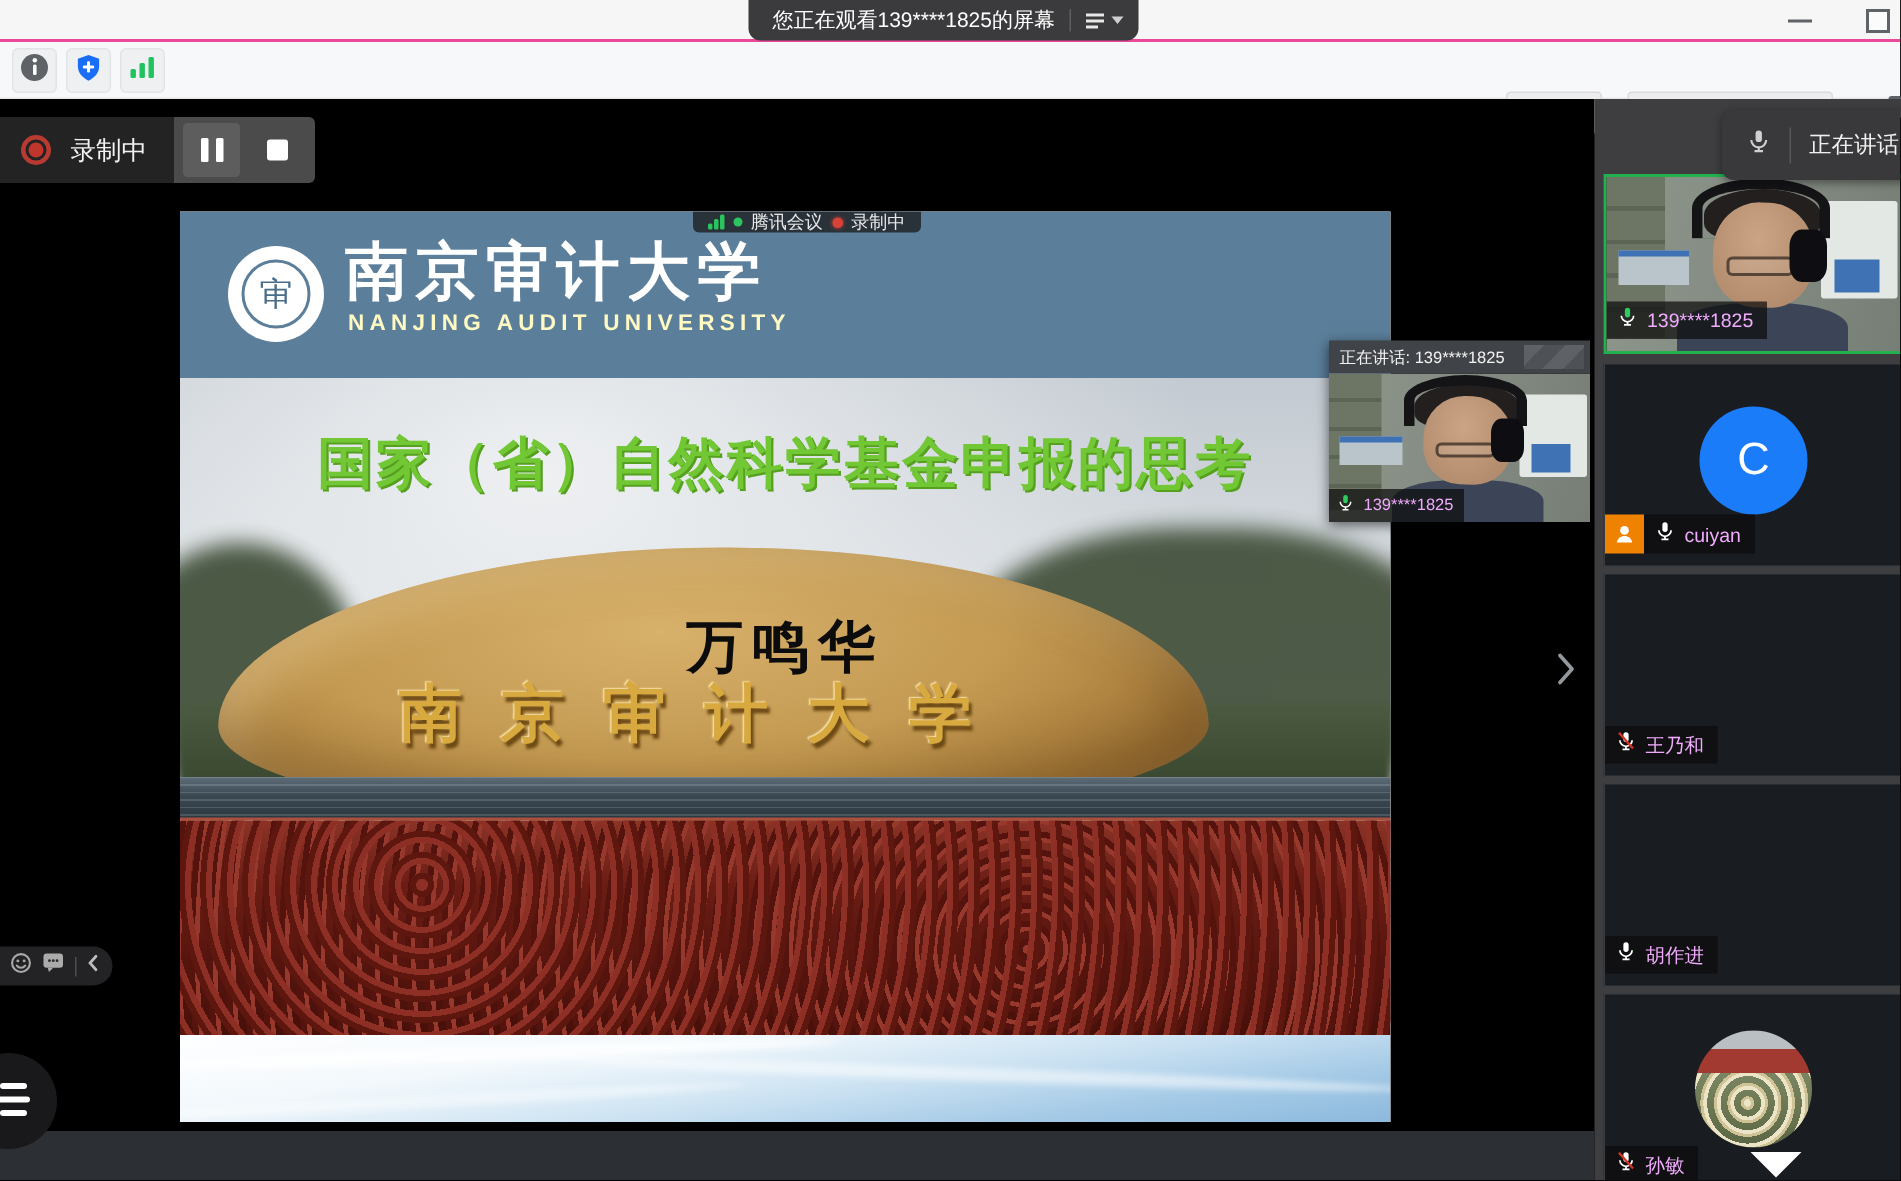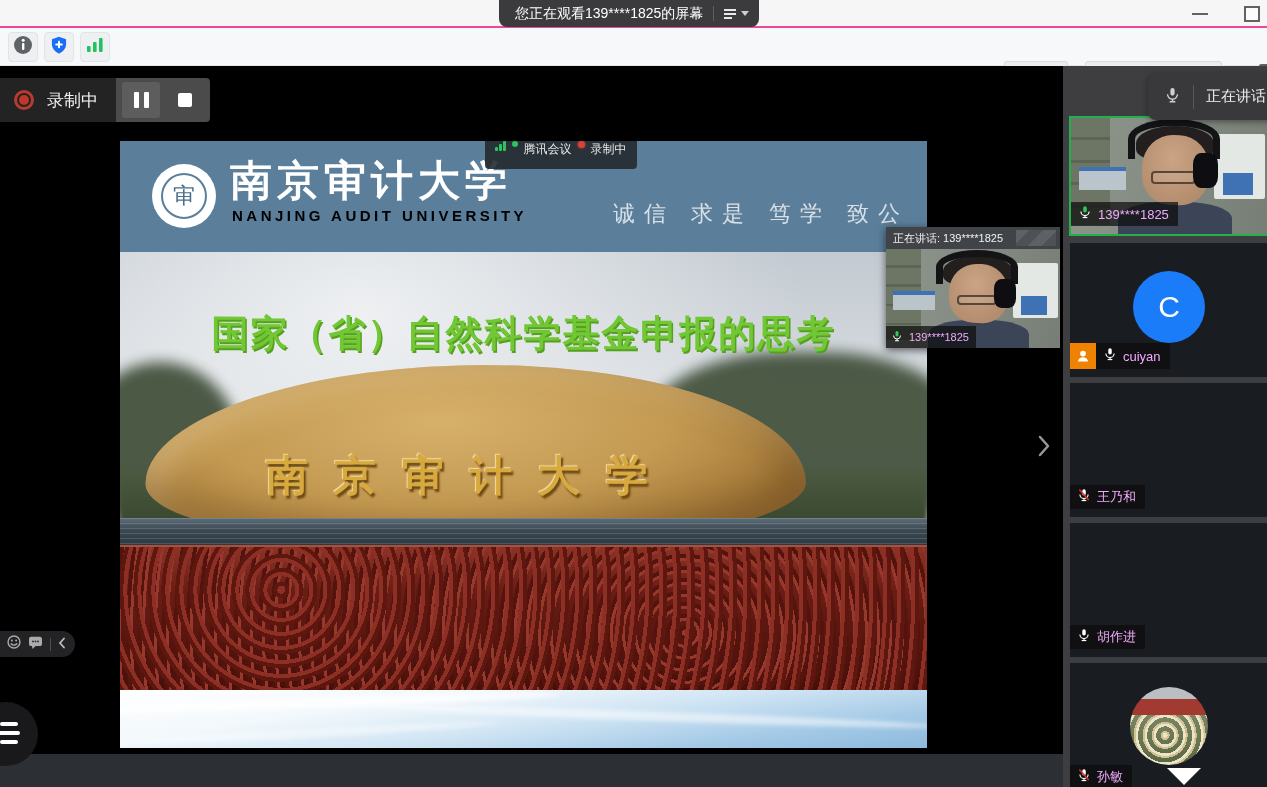--- a/index.html
+++ b/index.html
@@ -42,43 +42,43 @@
   .btn-pause { background:#5d5d5d; }
   .btn-pause i { display:block; width:5px; height:16px; background:#fff; border-radius:1px; }
   .btn-stop i { display:block; width:14px; height:14px; background:#fff; border-radius:2px; }
 
   
   .slide { position:absolute; left:120px; top:75px; width:807px; height:607px; background:#fff; overflow:hidden; }
   .slide-header { position:absolute; left:0; top:0; width:807px; height:111px; background:#5b7e9a; }
   .logo { position:absolute; left:32px; top:23px; width:64px; height:64px; background:#fff; border-radius:50%; display:flex; align-items:center; justify-content:center; }
   .logo-inner { width:46px; height:46px; border:2px solid #5b7e9a; border-radius:50%; display:flex; align-items:center; justify-content:center; font-family:"DejaVu Serif", serif; font-size:22px; color:#4a6d88; }
   .uni-cn { position:absolute; left:110px; top:12px; color:#fff; font-family:"DejaVu Serif", serif; font-weight:bold; font-size:42px; letter-spacing:5px; white-space:nowrap; }
-  .uni-en { position:absolute; left:112px; top:66px; color:#000000; font-size:15px; font-weight:bold; letter-spacing:3.5px; white-space:nowrap; }
+  .uni-en { position:absolute; left:112px; top:66px; color:#fef9c3; font-size:15px; font-weight:bold; letter-spacing:3.5px; white-space:nowrap; }
   .motto { position:absolute; right:18px; top:58px; color:#d8e0e7; font-family:"DejaVu Serif", serif; font-size:22px; letter-spacing:9px; white-space:nowrap; }
 
-  .share-badge { position:absolute; left:342px; top:0; height:28px; background:rgba(36,41,47,0.9); border-radius:0 0 4px 4px; display:flex; gap:6px; padding:0 10px; z-index:8;margin-left:23px; }
+  .share-badge { position:absolute; left:342px; top:0; height:14px; background:rgba(36,41,47,0.9); border-radius:0 0 4px 4px; display:flex; align-items:center; gap:6px; padding:0 10px; z-index:8; }
   .share-badge .t { color:#e8e8e8; font-size:12px; white-space:nowrap; }
   .dot-green { width:6px; height:6px; border-radius:50%; background:#2bc45e; }
   .dot-red { width:7px; height:7px; border-radius:50%; background:#d84237; box-shadow:0 0 3px #d84237; }
   .mini-bars { display:flex; align-items:flex-end; gap:1.5px; height:10px; }
   .mini-bars i { display:block; width:2.5px; background:#2bc45e; border-radius:1px; }
   .mini-bars i:nth-child(1){height:4px;} .mini-bars i:nth-child(2){height:7px;} .mini-bars i:nth-child(3){height:10px;}
 
   .photo { position:absolute; left:0; top:111px; width:807px; height:438px;
     background: radial-gradient(ellipse at 30% 15%, #eef0f2 0%, rgba(238,240,242,0) 55%),
                 linear-gradient(180deg, #c3cad1 0%, #d9dee2 35%, #e4e7e8 55%, #d5dad4 70%); }
   .tree-left { position:absolute; left:-40px; top:110px; width:160px; height:170px; background:#3c4a34; border-radius:50%; filter:blur(7px); opacity:.9; }
   .tree-right { position:absolute; left:520px; top:100px; width:330px; height:185px; background:#3e4c36; border-radius:45%; filter:blur(7px); opacity:.9; }
   .tree-band { position:absolute; left:0; top:218px; width:807px; height:58px; background:linear-gradient(180deg,#4c5a41 0%, #39462f 100%); filter:blur(2px); }
   .stone { position:absolute; left:25px; top:113px; width:660px; height:185px;
     background: radial-gradient(ellipse at 45% 30%, #d7b06a 0%, #c49a52 45%, #a67a3a 75%, #8a5f2c 100%);
     border-radius:48% 52% 42% 58% / 60% 68% 32% 40%; transform:rotate(-1.5deg);
     box-shadow: inset -18px -16px 40px rgba(90,60,20,.45), inset 14px 10px 30px rgba(255,235,190,.35); }
   .stone-text { position:absolute; left:30px; top:196px; width:640px; text-align:center; font-family:"DejaVu Serif", serif; font-weight:bold; font-size:42px; color:#d8a93e; letter-spacing:26px; text-shadow:2px 3px 2px #6d4a14, -1px -1px 1px #f6e0a8; z-index:2; white-space:nowrap; }
-  .slide-title { position:absolute; left:0; top:57px; width:807px; text-align:center; font-size:37px; font-weight:900; color:#72c735; letter-spacing:2px; text-shadow:1.5px 1.5px 0 #55a01f; z-index:3; white-space:nowrap; }
+  .slide-title { position:absolute; left:0; top:32px; width:807px; text-align:center; font-size:37px; font-weight:900; color:#72c735; letter-spacing:2px; text-shadow:1.5px 1.5px 0 #55a01f; z-index:3; white-space:nowrap; }
   .presenter { position:absolute; left:0; top:154px; width:807px; text-align:center; font-size:38px; font-weight:900; color:#0c0c0c; letter-spacing:6px; z-index:4; }
   .slide-date { position:absolute; left:0; top:224px; width:807px; text-align:center; font-family:"DejaVu Serif", serif; font-size:23px; color:#111; z-index:4; }
   .water { position:absolute; left:0; top:266px; width:807px; height:28px;
     background: repeating-linear-gradient(180deg, rgba(255,255,255,.14) 0 1px, rgba(255,255,255,0) 1px 5px),
                 linear-gradient(180deg,#5d6d78 0%, #3a4852 45%, #2c3840 100%); }
   .flowers { position:absolute; left:0; top:293px; width:807px; height:145px; border-top:2px solid #a9503f;
     background:
       repeating-radial-gradient(circle at 20% 30%, #8d2f24 0 4px, #5e170f 4px 8px, rgba(0,0,0,0) 8px 14px),
       repeating-radial-gradient(circle at 70% 60%, #96382c 0 3px, #54130c 3px 7px, rgba(0,0,0,0) 7px 12px),
       linear-gradient(180deg, #8a3327 0%, #6b1d14 30%, #54140e 70%, #471009 100%); }
@@ -223,21 +223,20 @@
   <div class="main">
     <div class="bottom-strip"></div>
 
     <div class="slide">
       <div class="slide-header">
         <div class="logo">
           <div class="logo-inner">审</div>
         </div>
         <div class="uni-cn">南京审计大学</div>
         <div class="uni-en">NANJING AUDIT UNIVERSITY</div>
-        <div class="motto">诚信 求是 笃学 致公</div>
       </div>
 
       <div class="share-badge">
         <span class="mini-bars">
             <i></i>
             <i></i>
             <i></i>
           </span>
         <span class="dot-green"></span>
         <span class="t">腾讯会议</span>
@@ -245,20 +244,21 @@
         <span class="t">录制中</span>
       </div>
 
       <div class="photo">
         <div class="tree-left"></div>
         <div class="tree-right"></div>
         <div class="tree-band"></div>
         <div class="stone"></div>
         <div class="stone-text">南京审计大学</div>
         <div class="slide-title">国家（省）自然科学基金申报的思考</div>
+        <div class="presenter">万鸣华</div>
         <div class="water"></div>
         <div class="flowers"></div>
       </div>
       <div class="wave">
           <i></i>
           <i></i>
           <i></i>
         </div>
     </div>
 

